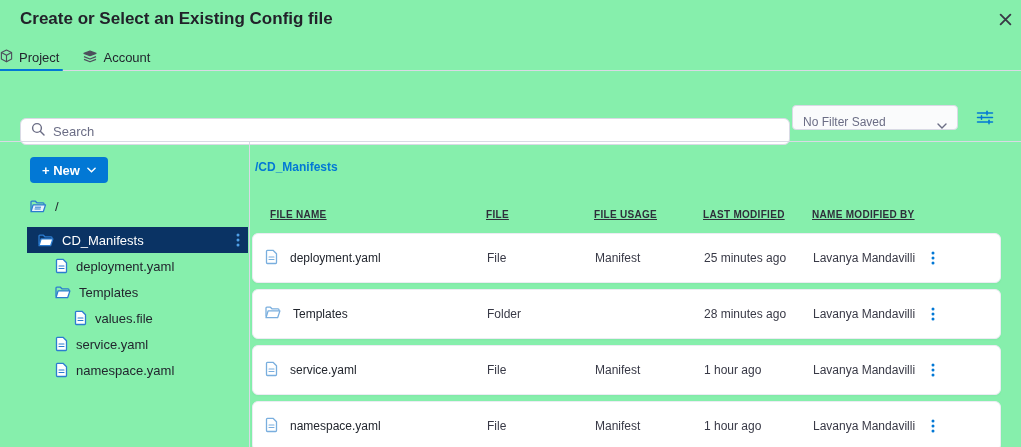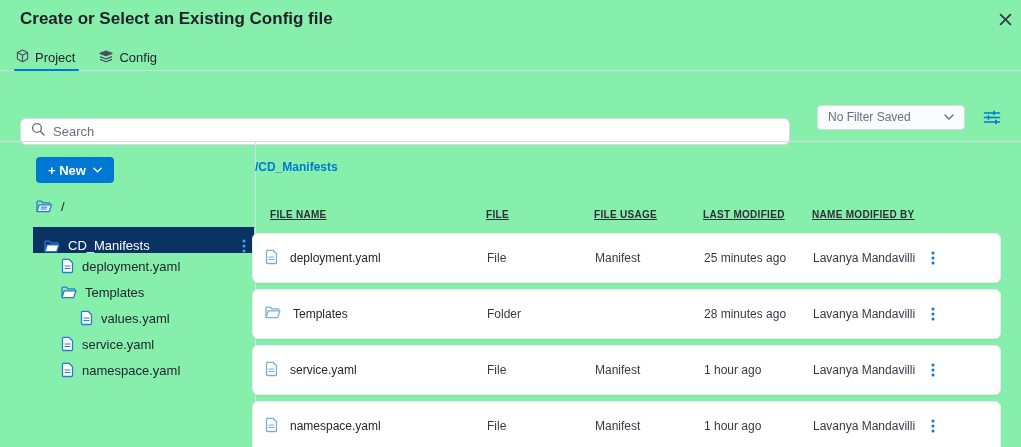--- a/index.html
+++ b/index.html
@@ -6,50 +6,50 @@
   html,body { background:#fff; }
   body { font-family:"Liberation Sans", sans-serif; color:#22222a; }
   .dialog { position:relative; width:1021px; height:447px; background:#86efac; overflow:hidden; }
 
   
   .title { position:absolute; left:20px; top:9px; font-size:17px; font-weight:700; color:#22222a; }
   .close-btn { position:absolute; left:999px; top:13px; cursor:pointer; display:flex; }
 
   
   .tabbar { position:absolute; left:0; right:0; top:45px; height:26px; border-bottom:1px solid #d9dae5;
-            display:flex; align-items:center; gap:24px; padding-left:16px; }
+            display:flex; align-items:center; gap:24px; padding-left:0; }
   .tab { position:relative; height:100%; display:flex; align-items:center; gap:6px; font-size:13px;
          color:#22262e; cursor:pointer; }
   .tab.active::after { content:""; position:absolute; left:-2px; right:-4px; bottom:-1px; height:2px;
          background:#0278d5; border-radius:1px; }
 
   
   .toolbar { position:absolute; left:20px; right:20px; top:103px; height:28px; display:flex; align-items:center; }
   .search-box { flex:0 0 770px; height:27px; border:1px solid #d9dae5; border-radius:6px;
                 display:flex; align-items:center; gap:8px; padding:0 10px; background:#fff;margin-top:28px; }
   .search-box input { border:none; outline:none; flex:1; font-size:13px; color:#22262e; background:transparent; }
   .search-box input::placeholder { color:#6b6d85; }
-  .filter-select { margin-left:27px; width:166px; height:25px; background:#fafbfc; border:1px solid #d9dae5;
-                   border-radius:4px; display:flex; align-items:center; justify-content:space-between;
+  .filter-select { margin-left:2px; width:166px; height:25px; background:#fafbfc; border:1px solid #d9dae5;
+                   border-radius:4px; display:flex; align-items:flex-end; justify-content:space-between;
                    padding:0 10px; font-size:12px; color:#6b6d85; cursor:pointer; }
   .sliders-btn { margin-left:18px; display:flex; cursor:pointer; }
 
   .hrule { position:absolute; left:0; right:0; top:141px; border-top:1px solid #d9dae5; }
 
   
-  .sidebar { position:absolute; left:16px; top:142px; bottom:0; width:240px; border-right:1px solid #d9dae5; }
+  .sidebar { position:absolute; left:10px; top:142px; bottom:0; width:240px; border-right:1px solid #d9dae5; }
   .new-btn { margin:15px 0 0 20px; height:26px; padding:0 12px; background:#0278d5; color:#fff; border:none;
              border-radius:4px; font-family:inherit; font-size:13px; font-weight:700; display:inline-flex;
              align-items:center; gap:7px; cursor:pointer; }
   .tree { margin-top:10px; }
   .tree-row { height:26px; display:flex; align-items:center; gap:8px; margin-left:17px; width:221px;
               font-size:13px; color:#22262e; cursor:pointer; }
   .tree-row .icon-slot { display:flex; }
   .tree-row.lvl0 { padding-left:3px; margin-bottom:8px; }
-  .tree-row.lvl1 { padding-left:11px;align-items:flex-end; }
+  .tree-row.lvl1 { padding-left:11px; }
   .tree-row.lvl2 { padding-left:28px; }
   .tree-row.lvl3 { padding-left:47px; }
   .tree-row.selected { background:#0a3364; color:#fff; }
   .tree-kebab { display:none; margin-left:auto; margin-right:8px; }
   .tree-row.has-menu .tree-kebab { display:flex; }
   .tree-row.selected .tree-kebab svg circle { fill:#4fa0e8; }
 
   
   .content { position:absolute; left:241px; top:142px; right:0; bottom:0; overflow:hidden; }
   .breadcrumb { position:absolute; left:14px; top:18px; font-size:12px; font-weight:700; color:#0278d5; cursor:pointer; }
@@ -85,21 +85,21 @@
             <path d="M7 1l5.5 2.8v7L7 13.8 1.5 10.8v-7z"></path>
             <path d="M1.5 3.8L7 6.8l5.5-3M7 6.8v7"></path>
           </svg></span>
       <span>Project</span>
     </div>
     <div class="tab">
       <span><svg width="14" height="13" viewBox="0 0 14 13" fill="none" stroke="#4d4f5c" stroke-width="1.2" stroke-linejoin="round">
             <path d="M7 1l6 2.4-6 2.4L1 3.4z" fill="#4d4f5c"></path>
             <path d="M1 6.6l6 2.4 6-2.4M1 9.4l6 2.4 6-2.4"></path>
           </svg></span>
-      <span>Config</span>
+      <span>Account</span>
     </div>
   </div>
 
   <div class="toolbar">
     <div class="search-box">
       <span><svg width="14" height="14" viewBox="0 0 14 14" fill="none" stroke="#6b6d85" stroke-width="1.4">
             <circle cx="6" cy="6" r="4.4"></circle>
             <path d="M9.5 9.5L13 13" stroke-linecap="round"></path>
           </svg></span>
       <input type="text" placeholder="Search" style="">
@@ -189,21 +189,21 @@
 
         </div>
 
         <div class="tree-row lvl3">
           <span class="icon-slot">
             <svg width="13" height="16" viewBox="0 0 13 16" fill="none">
               <path d="M1.5 2.2c0-.5.4-.9.9-.9H8l3.5 3.4v8.9c0 .5-.4.9-.9.9H2.4c-.5 0-.9-.4-.9-.9V2.2z" fill="#fff" stroke="#2b7cd0" stroke-width="1.3" stroke-linejoin="round"></path>
               <path d="M4 8h5M4 10.5h5" stroke="#2b7cd0" stroke-width="1.1" stroke-linecap="round"></path>
             </svg>
           </span>
-          <span>values.yaml</span>
+          <span>values.file</span>
 
         </div>
 
         <div class="tree-row lvl2">
           <span class="icon-slot">
             <svg width="13" height="16" viewBox="0 0 13 16" fill="none">
               <path d="M1.5 2.2c0-.5.4-.9.9-.9H8l3.5 3.4v8.9c0 .5-.4.9-.9.9H2.4c-.5 0-.9-.4-.9-.9V2.2z" fill="#fff" stroke="#2b7cd0" stroke-width="1.3" stroke-linejoin="round"></path>
               <path d="M4 8h5M4 10.5h5" stroke="#2b7cd0" stroke-width="1.1" stroke-linecap="round"></path>
             </svg>
           </span>

